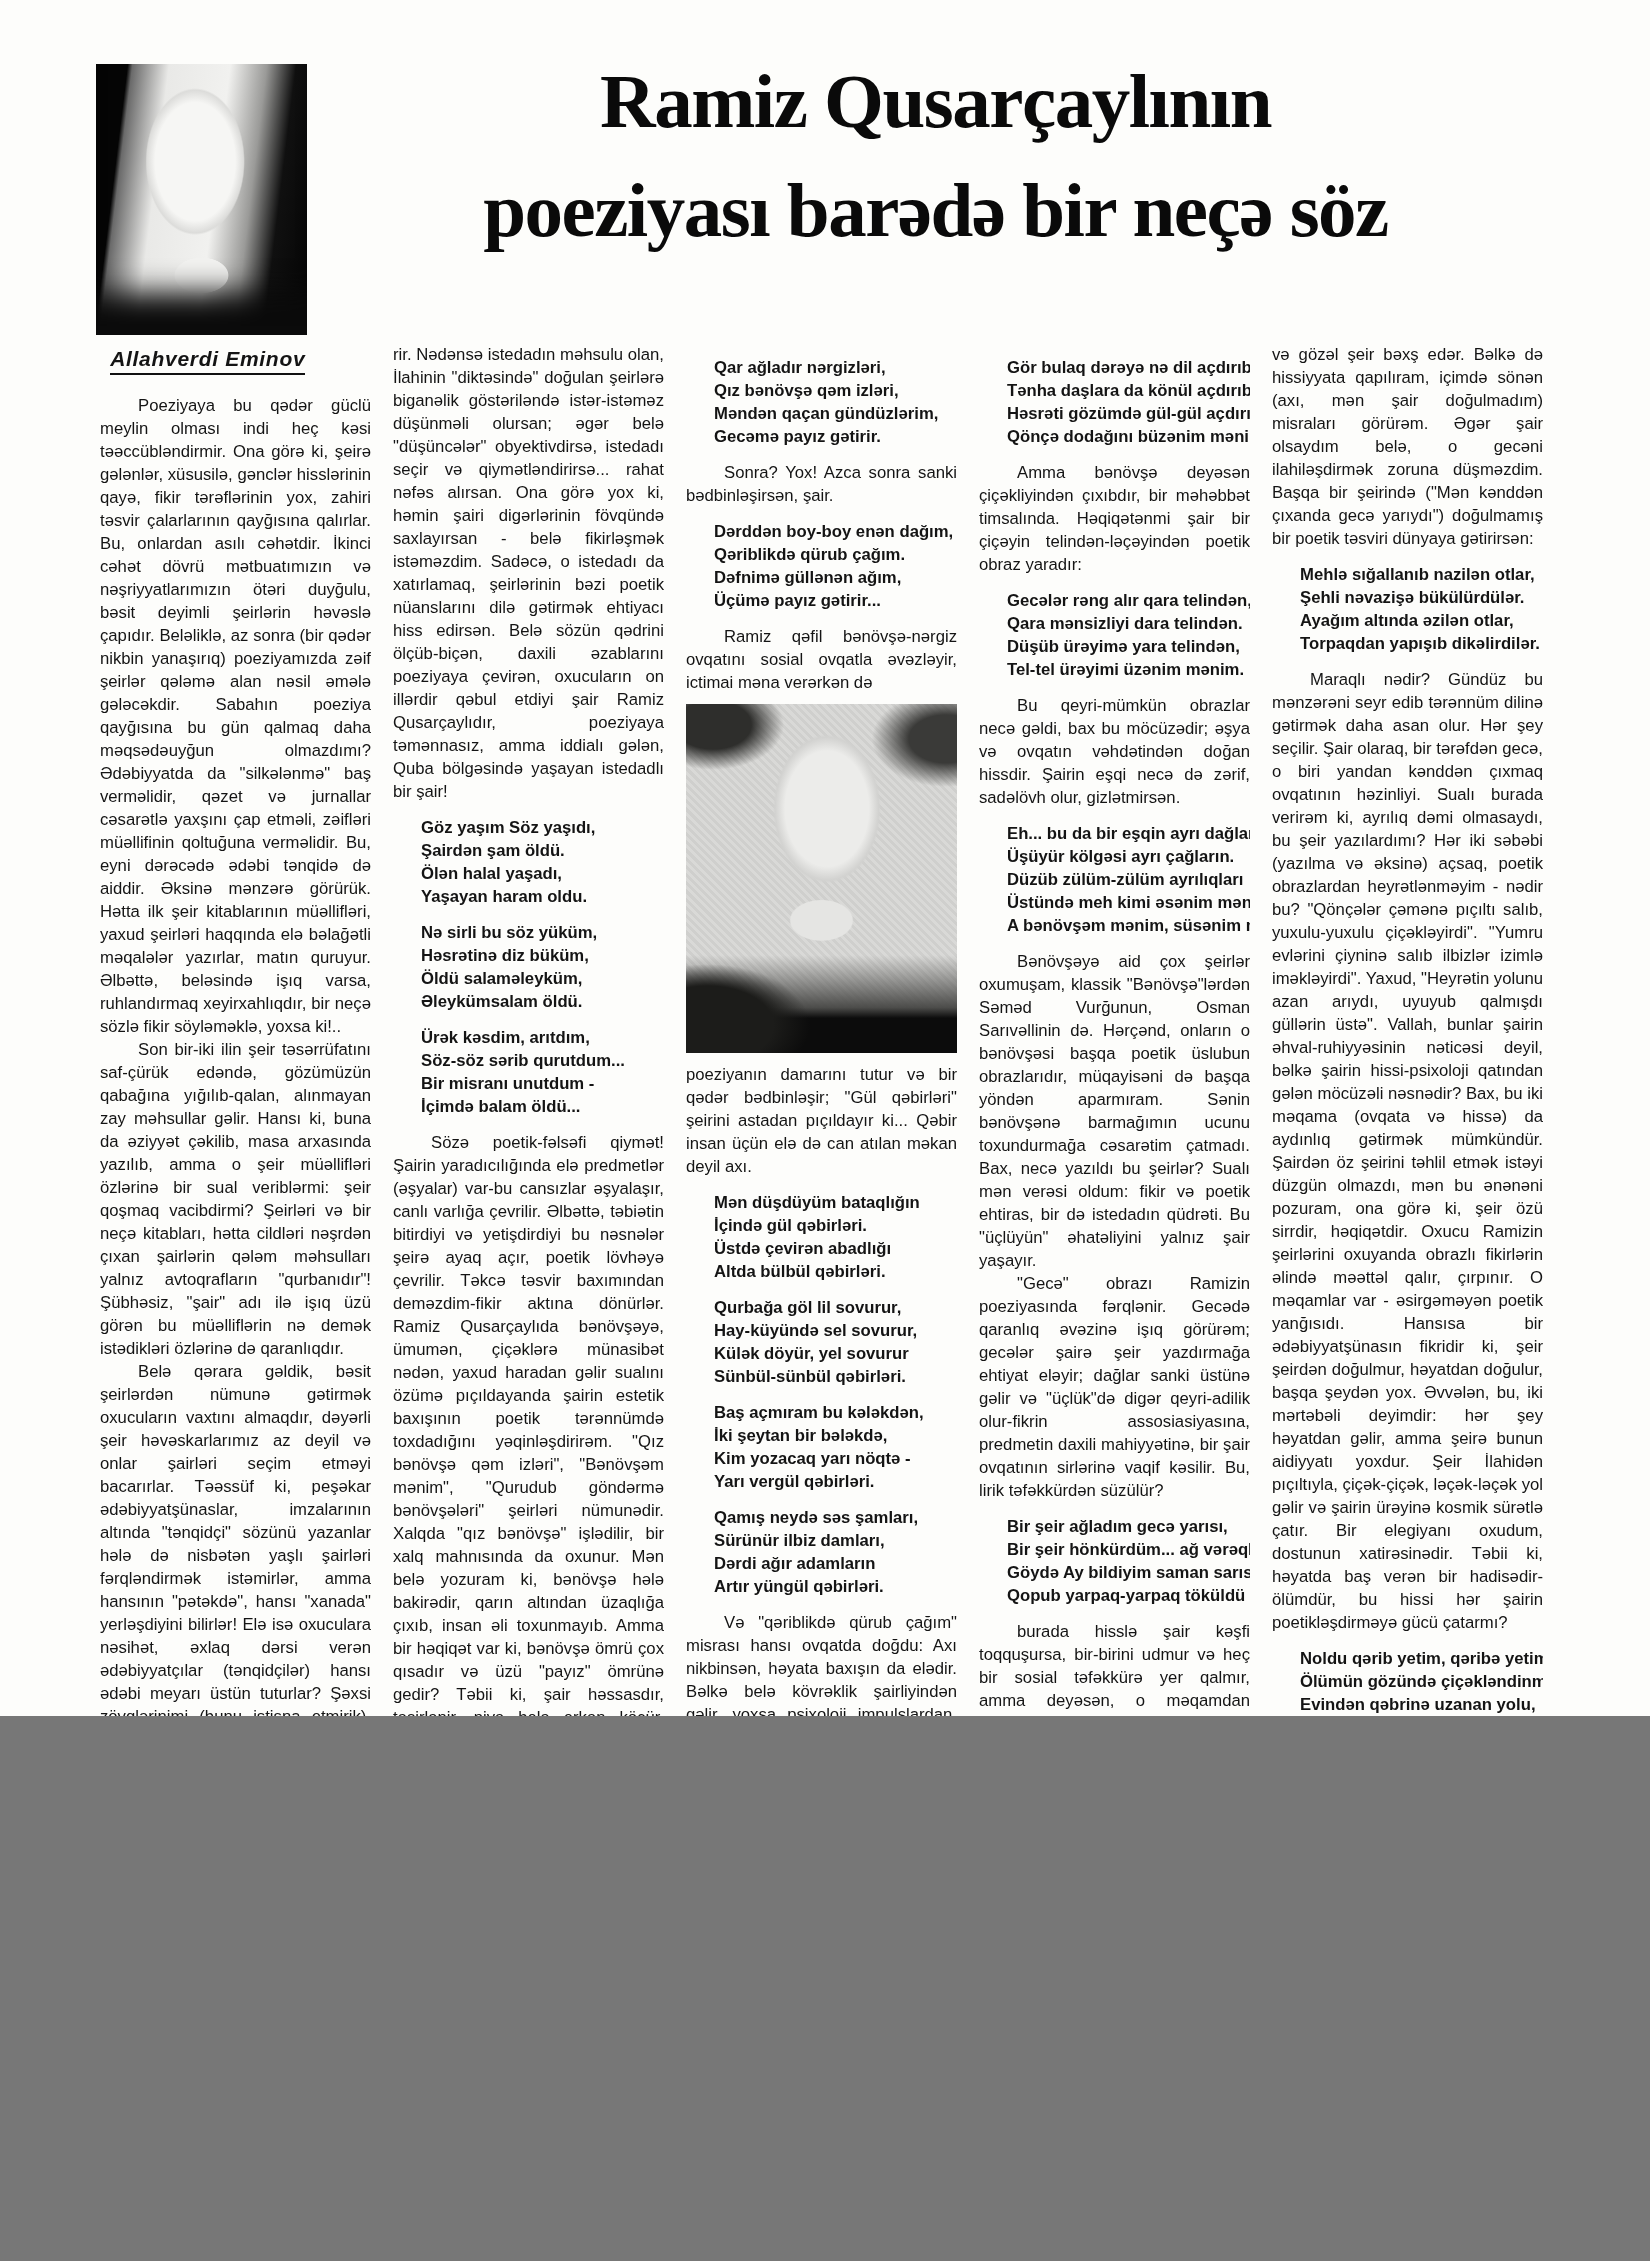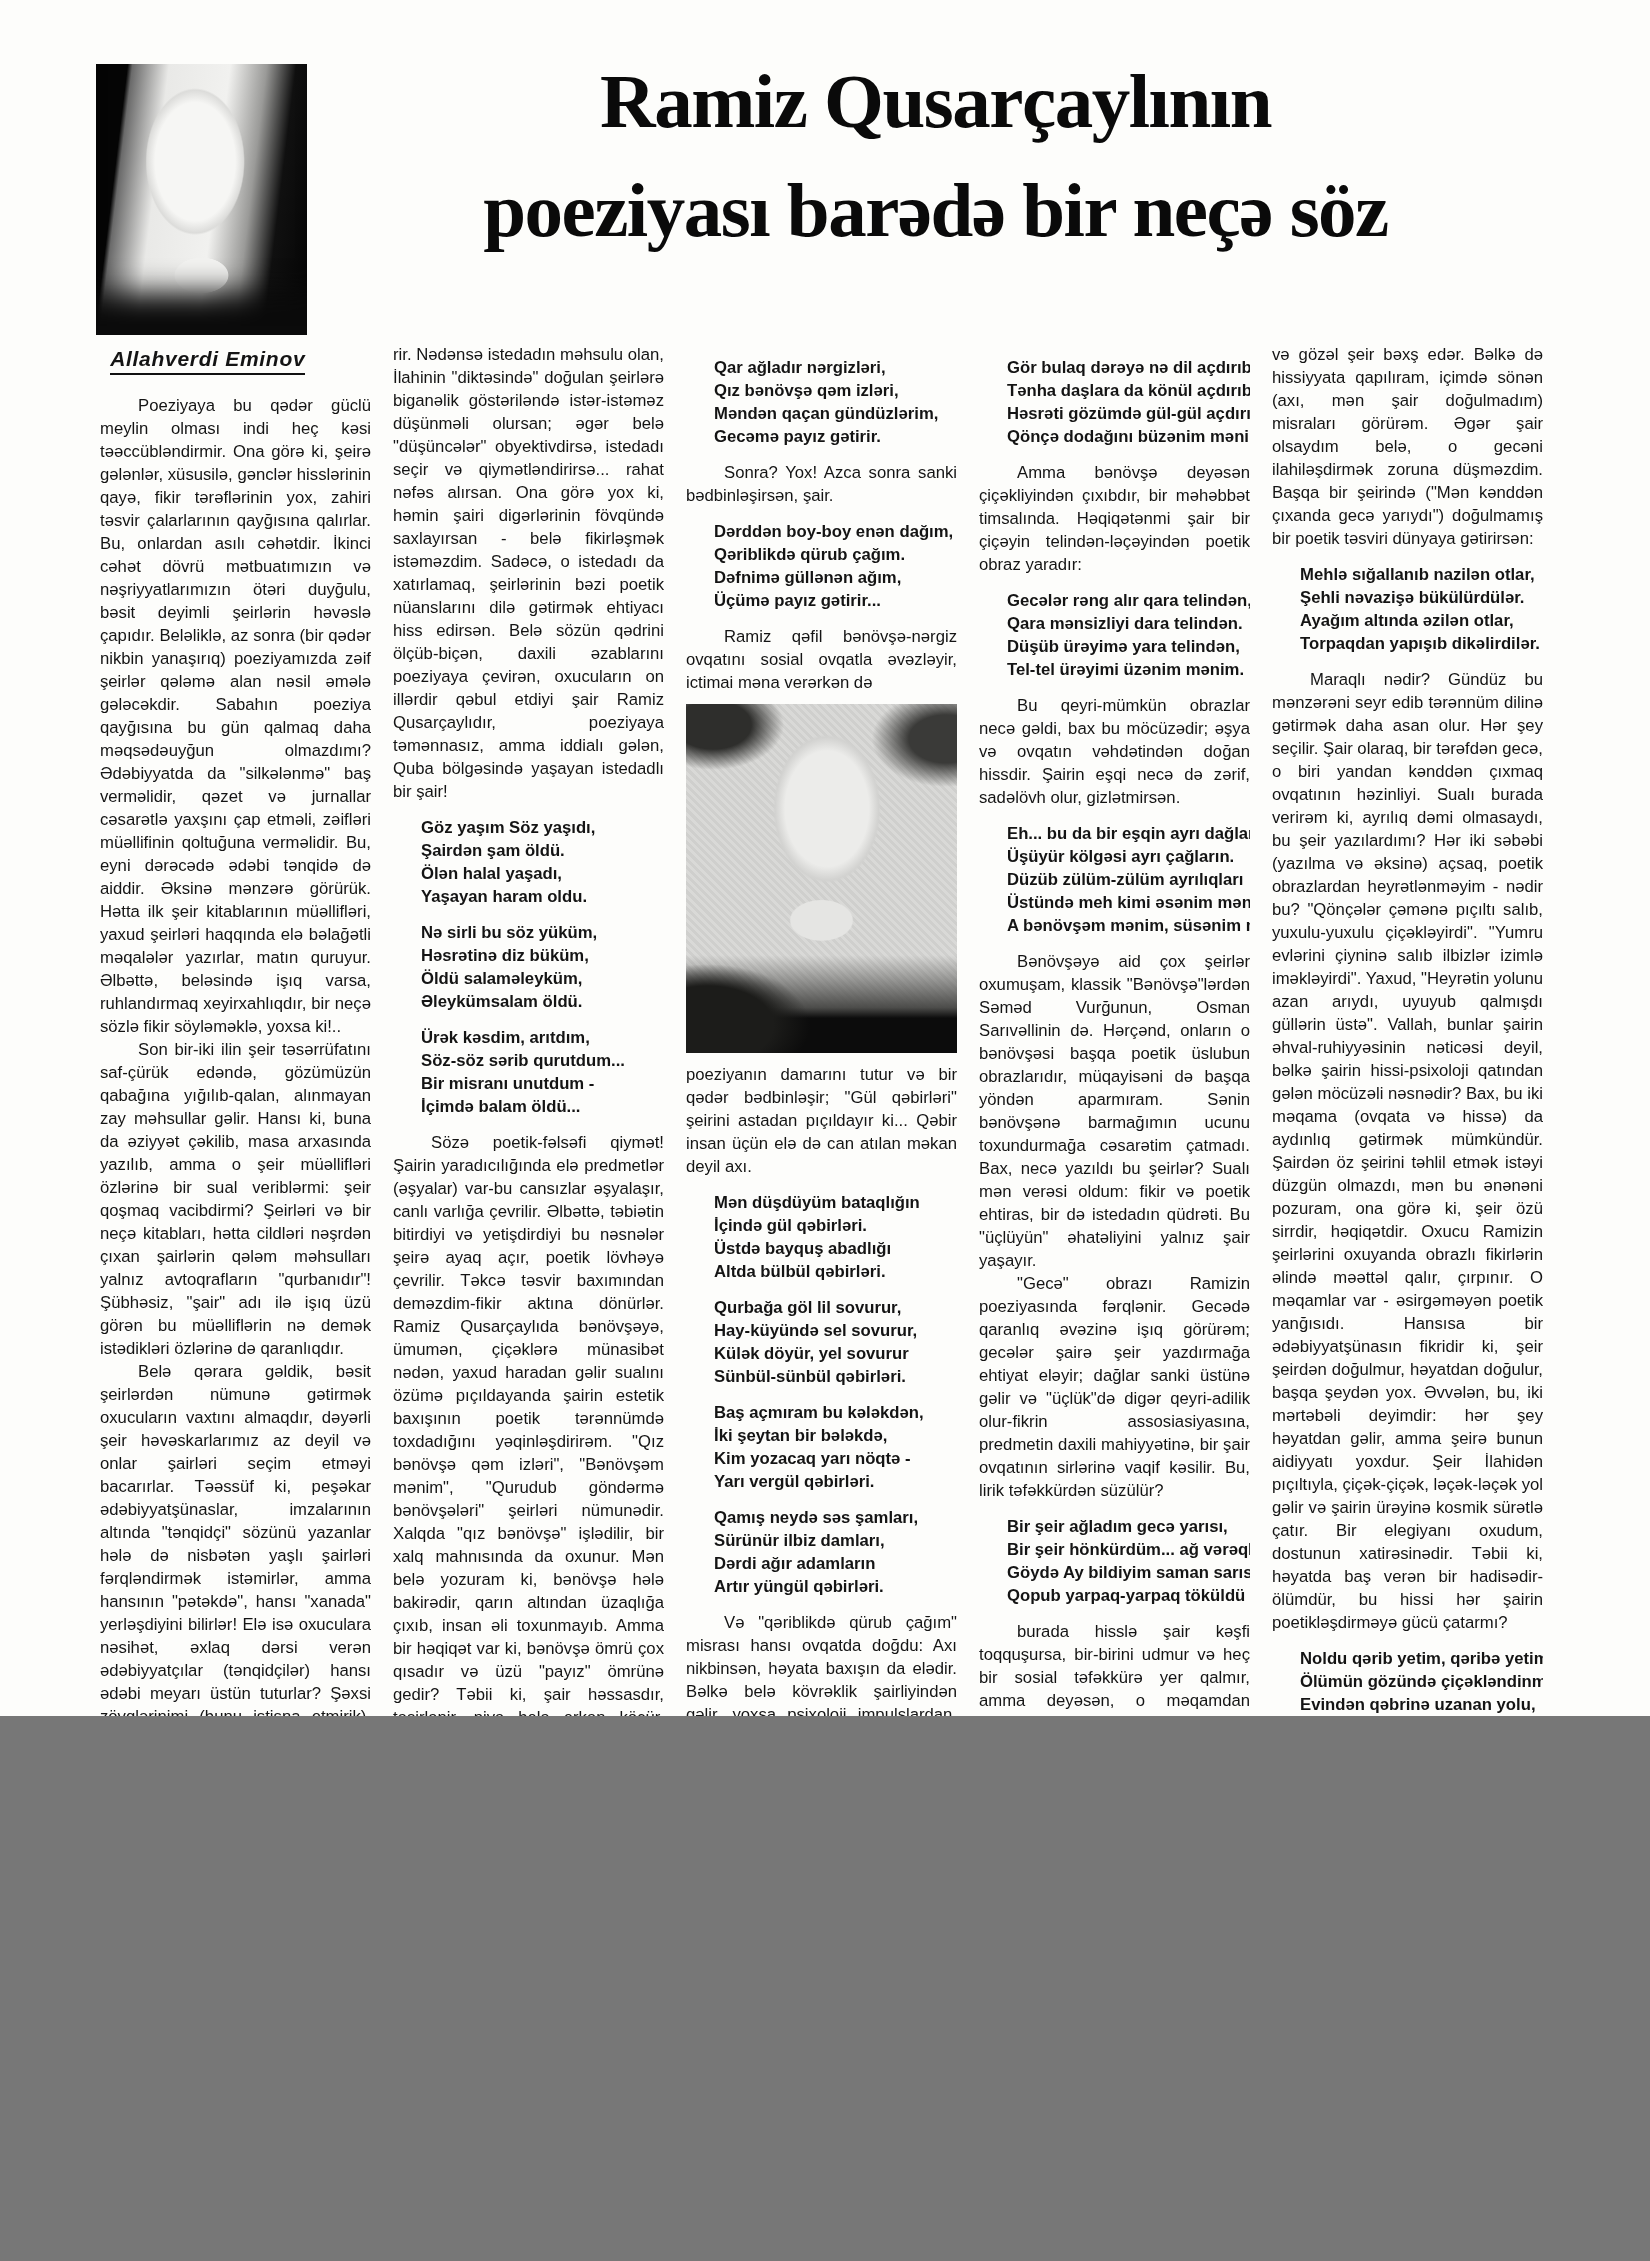--- a/index.html
+++ b/index.html
@@ -139,21 +139,21 @@
           <div class="poem-line">Qəriblikdə qürub çağım.</div>
           <div class="poem-line">Dəfnimə güllənən ağım,</div>
           <div class="poem-line">Üçümə payız gətirir...</div>
         </div>
         <p class="para">Ramiz qəfil bənövşə-nərgiz ovqatını sosial ovqatla əvəzləyir, ictimai məna verərkən də</p>
         <div class="inline-photo"></div>
         <p class="para noindent">poeziyanın damarını tutur və bir qədər bədbinləşir; "Gül qəbirləri" şeirini astadan pıçıldayır ki... Qəbir insan üçün elə də can atılan məkan deyil axı.</p>
         <div class="poem">
           <div class="poem-line">Mən düşdüyüm bataqlığın</div>
           <div class="poem-line">İçində gül qəbirləri.</div>
-          <div class="poem-line">Üstdə bayquş abadlığı</div>
+          <div class="poem-line">Üstdə çevirən abadlığı</div>
           <div class="poem-line">Altda bülbül qəbirləri.</div>
         </div>
         <div class="poem">
           <div class="poem-line">Qurbağa göl lil sovurur,</div>
           <div class="poem-line">Hay-küyündə sel sovurur,</div>
           <div class="poem-line">Külək döyür, yel sovurur</div>
           <div class="poem-line">Sünbül-sünbül qəbirləri.</div>
         </div>
         <div class="poem">
           <div class="poem-line">Baş açmıram bu kələkdən,</div>

